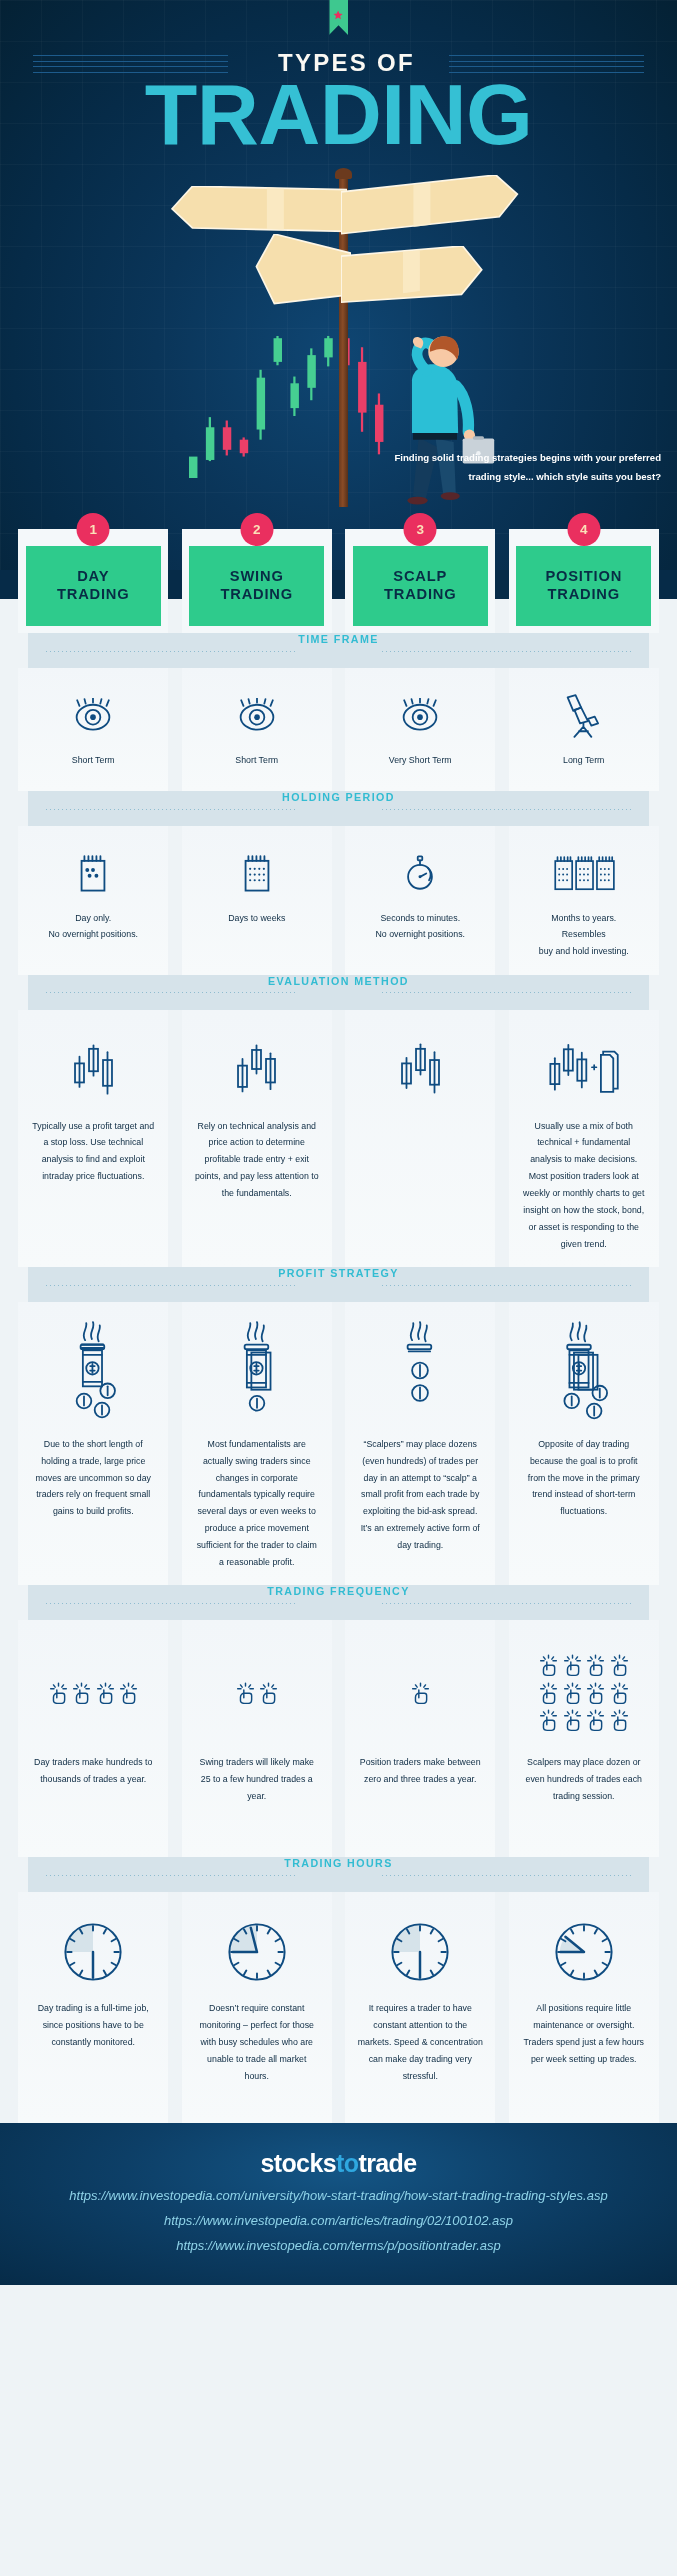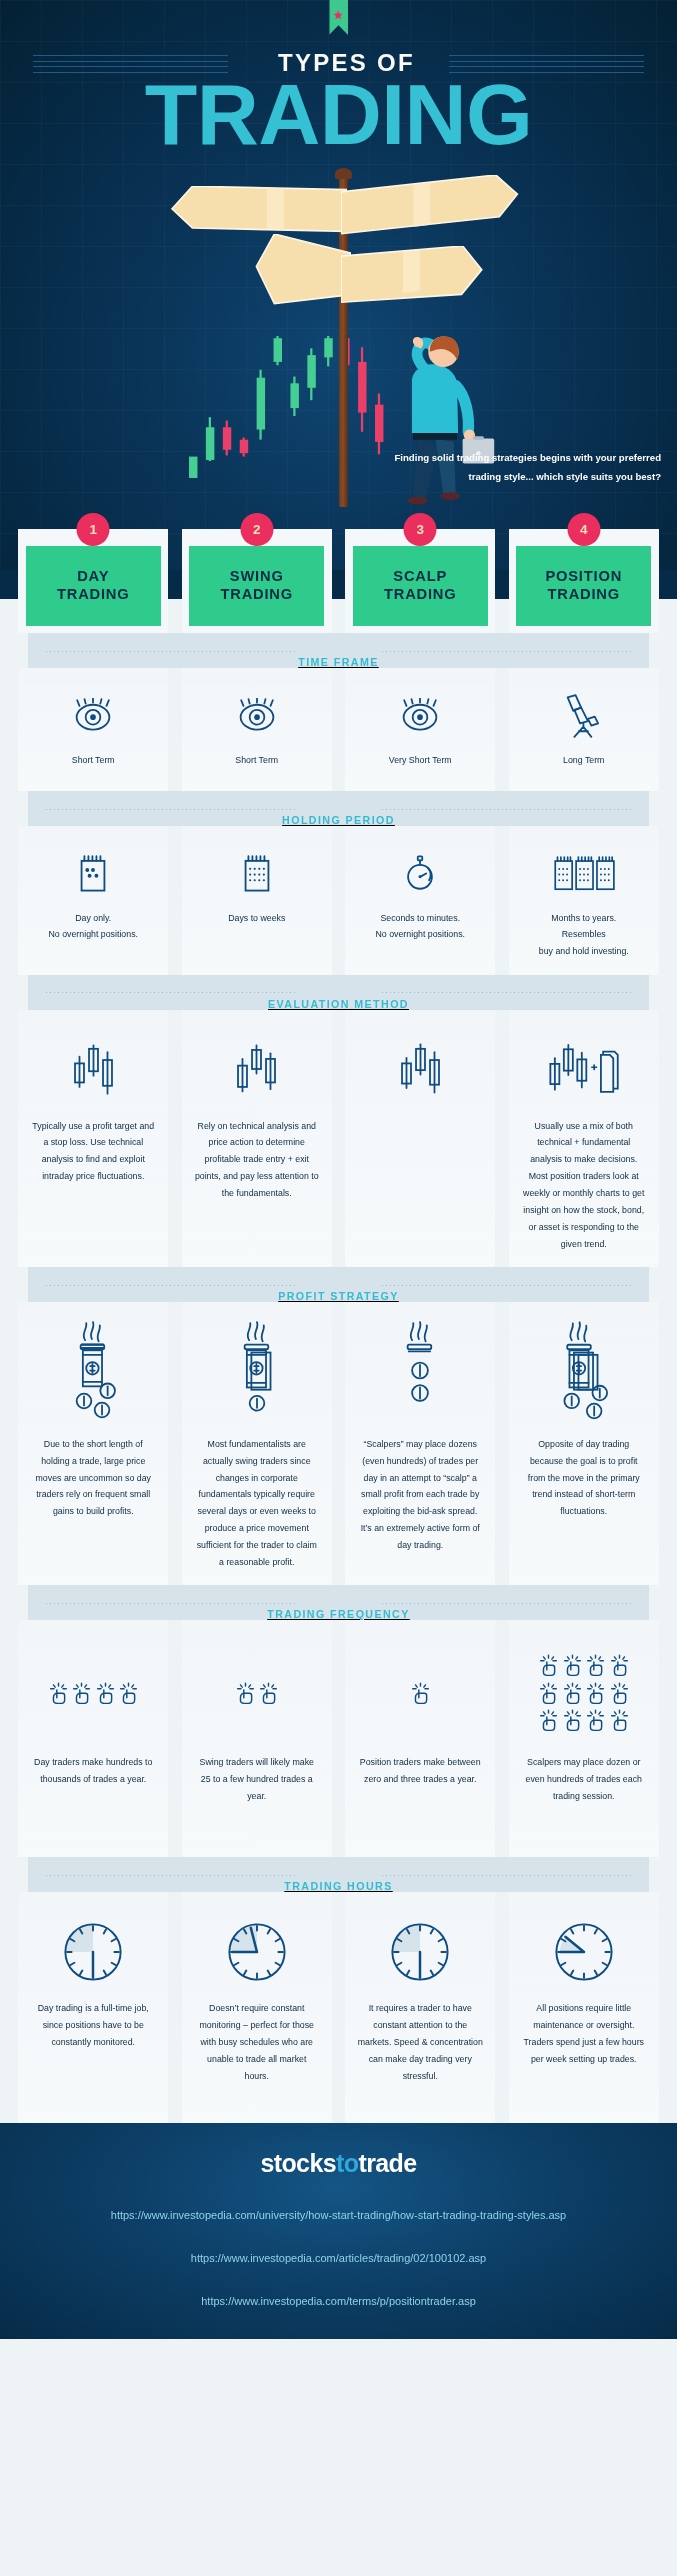--- a/index.html
+++ b/index.html
@@ -112,21 +112,21 @@
     position: absolute; left: 50%; top: -16px; transform: translateX(-50%);
     width: 33px; height: 33px; border-radius: 50%; background: #ea2f5f;
     display: flex; align-items: center; justify-content: center;
     z-index: 9;
   }
   .badge span { color: #fbe0b8; font-size: 13.5px; font-weight: bold; }
 
   
   .section-head {
     position: relative; height: 35px; background: #d6e3ea;
-    margin: 0 28px; display: flex; align-items: flex-end; justify-content: center; text-decoration: underline;
+    margin: 0 28px; display: flex; align-items: flex-start; justify-content: center;
   }
   .section-head .dots {
     position: absolute; top: 50%; height: 1.1px;
     background-image: linear-gradient(to right, #8fbcd0 0 1.1px, transparent 1.1px 4px);
     background-size: 4px 1.1px; background-repeat: repeat-x;
   }
   .section-head .dots.l { left: 18px; right: 57%; }
   .section-head .dots.r { right: 18px; left: 57%; }
   .section-head h2 {
     position: relative; z-index: 2; padding: 0 10.2px; background: #d6e3ea;
@@ -161,22 +161,22 @@
   
   .footer {
     position: relative;
     background: radial-gradient(ellipse at 50% 30%, #145585 0%, #0d3f67 45%, #062b48 100%);
     padding: 26px 0 32px; text-align: center;
   }
   .logo { font-size: 25px; font-weight: bold; letter-spacing: -0.6px; }
   .logo .w { color: #ffffff; }
   .logo .b { color: #2fa8e0; }
   .footer .src {
-    display: block; color: #8fd3e8; font-size: 11px;
-    margin-top: 31px; text-decoration: none;
+    display: block; color: #8fd3e8; font-size: 13px;
+    margin-top: 10px; text-decoration: none; font-style: italic;
   }
 </style>
 </head>
 <body>
 
 <div class="page">
 
   <div class="hero">
     <div class="hero-grid"></div>
 

